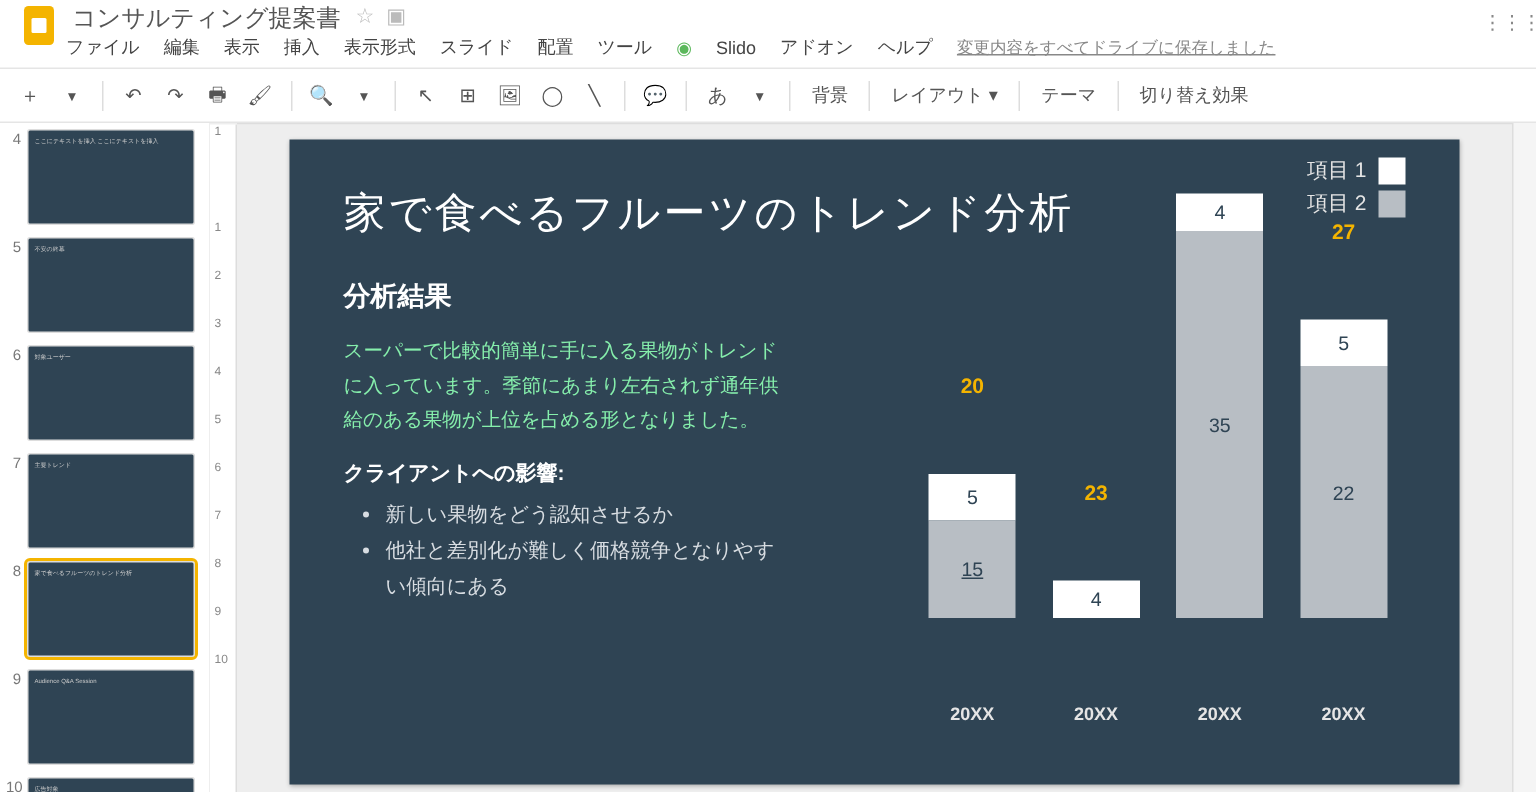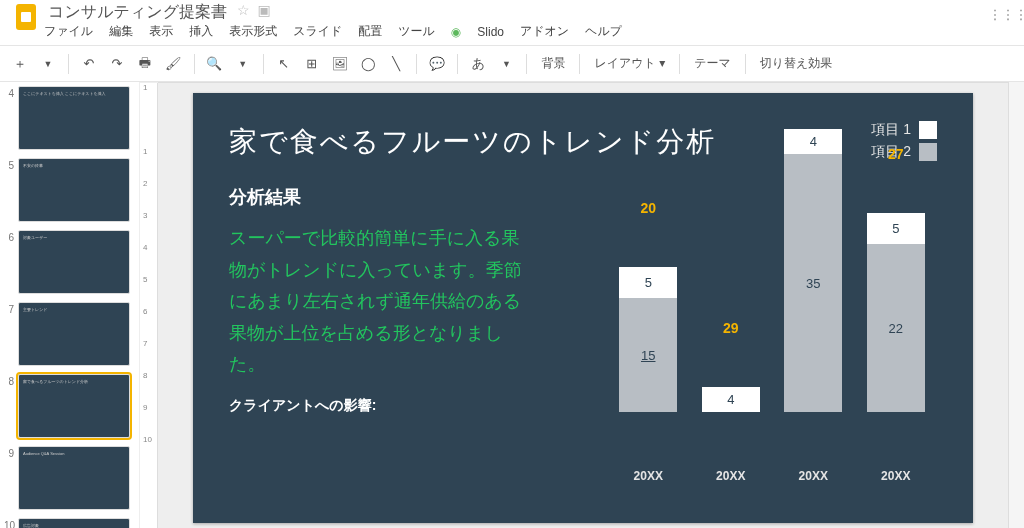--- a/index.html
+++ b/index.html
@@ -26,24 +26,24 @@
 .rulers-canvas { flex: 1; display: flex; flex-direction: column; background: #eee; }
 .hruler { height: 18px; background: #fff; border-bottom: 1px solid #ddd; position: relative; font-size: 8px; color: #888; margin-left: 18px; overflow: hidden; }
 .htick { position: absolute; top: 2px; }
 .canvas-row { flex: 1; display: flex; }
 .vruler { width: 18px; background: #fff; border-right: 1px solid #ddd; position: relative; font-size: 8px; color: #888; overflow: hidden; }
 .vtick { position: absolute; left: 3px; }
 .canvas-area { flex: 1; overflow: auto; padding: 10px 20px; display: flex; justify-content: center; align-items: flex-start; }
 .slide { width: 780px; height: 430px; background: #2f4454; box-shadow: 0 1px 3px rgba(0,0,0,0.3); padding: 30px 36px; color: #fff; position: relative; font-family: "Hiragino Mincho Pro", "Yu Mincho", serif; }
 .slide-title { font-size: 28px; font-weight: 400; margin-bottom: 24px; letter-spacing: 2px; }
 .section-title { font-size: 18px; font-weight: 700; margin-bottom: 14px; font-family: Arial, sans-serif; }
-.body-text { font-size: 18px; line-height: 1.75; color: #22c55e; width: 300px; font-family: Arial, sans-serif; }
+.body-text { font-size: 13px; line-height: 1.75; color: #86efac; width: 300px; font-family: Arial, sans-serif; }
 .impact-title { font-size: 14px; font-weight: 700; margin-top: 16px; margin-bottom: 6px; font-family: Liberation Sans, sans-serif; }
 .impact-list { list-style: disc; padding-left: 28px; font-size: 13.5px; line-height: 1.75; color: #d8dde2; width: 300px; font-family: Arial, sans-serif; }
-.legend { position: absolute; top: 28px; right: 36px; font-size: 14px; color: #e5e5e5; font-family: Arial, sans-serif; }
+.legend { position: absolute; top: 12px; right: 36px; font-size: 14px; color: #e5e5e5; font-family: Arial, sans-serif; }
 .legend-row { display: flex; align-items: center; justify-content: flex-end; margin-bottom: 4px; gap: 8px; }
 .swatch { width: 18px; height: 18px; }
 .chart { position: absolute; right: 36px; bottom: 40px; width: 330px; height: 290px; display: flex; align-items: flex-end; justify-content: space-around; }
 .bar-group { display: flex; flex-direction: column; align-items: center; width: 58px; gap: 47px; }
 .bar-total { color: #f4b400; font-weight: 700; font-size: 14px; margin-bottom: 4px; font-family: Arial, sans-serif; }
 .bar-stack { width: 100%; display: flex; flex-direction: column-reverse; }
 .seg { width: 100%; display: flex; align-items: center; justify-content: center; font-size: 13px; color: #2f4454; font-family: Arial, sans-serif; }
 .seg-top { background: #fff; }
 .seg-bot { background: #b8bec4; }
 .bar-x { margin-top: 10px; font-size: 12px; color: #e5e5e5; font-family: Arial, sans-serif; font-weight: 600; }
@@ -68,20 +68,21 @@
   <span>表示</span>
   <span>挿入</span>
   <span>表示形式</span>
   <span>スライド</span>
   <span>配置</span>
   <span>ツール</span>
   <span class="slidio">◉</span>
   <span>Slido</span>
   <span>アドオン</span>
   <span>ヘルプ</span>
+  <span class="save-status">変更内容をすべてドライブに保存しました</span>
 </div>
 
 <div class="toolbar">
   <div class="tbtn">＋</div>
   <div class="tbtn" style="font-size:9px">▼</div>
   <div class="tsep"></div>
   <div class="tbtn">↶</div>
   <div class="tbtn">↷</div>
   <div class="tbtn">🖶</div>
   <div class="tbtn">🖌</div>
@@ -158,41 +159,45 @@
           <div class="vtick" style="top: 288px;">8</div>
           <div class="vtick" style="top: 320px;">9</div>
           <div class="vtick" style="top: 352px;">10</div>
         </div>
       <div class="canvas-area">
         <div class="slide">
           <div class="slide-title">家で食べるフルーツのトレンド分析</div>
           <div class="section-title">分析結果</div>
           <div class="body-text">スーパーで比較的簡単に手に入る果物がトレンドに入っています。季節にあまり左右されず通年供給のある果物が上位を占める形となりました。</div>
           <div class="impact-title">クライアントへの影響:</div>
+          <ul class="impact-list">
+            <li>新しい果物をどう認知させるか</li>
+            <li>他社と差別化が難しく価格競争となりやすい傾向にある</li>
+          </ul>
           <div class="legend">
             <div class="legend-row">
                 <span>項目 1</span>
                 <span class="swatch" style="background:#fff"></span>
               </div>
             <div class="legend-row">
                 <span>項目 2</span>
                 <span class="swatch" style="background:#b8bec4"></span>
               </div>
           </div>
           <div class="chart" id="chart">
               <div class="bar-group">
                 <div class="bar-total">20</div>
                 <div class="bar-stack">
-                  <div class="seg seg-bot" style="height: 114px; text-decoration: underline;">15</div>
+                  <div class="seg seg-bot" style="height: 65px; text-decoration: underline;">15</div>
                   <div class="seg seg-top" style="height: 31px;">5</div>
                 </div>
                 <div class="bar-x">20XX</div>
               </div>
               <div class="bar-group">
-                <div class="bar-total">29</div>
+                <div class="bar-total">23</div>
                 <div class="bar-stack">
                   <div class="seg seg-top" style="height: 24.8px;">4</div>
                 </div>
                 <div class="bar-x">20XX</div>
               </div>
               <div class="bar-group">
                 <div class="bar-total">39</div>
                 <div class="bar-stack">
                   <div class="seg seg-bot" style="height: 258px;">35</div>
                   <div class="seg seg-top" style="height: 24.8px;">4</div>

